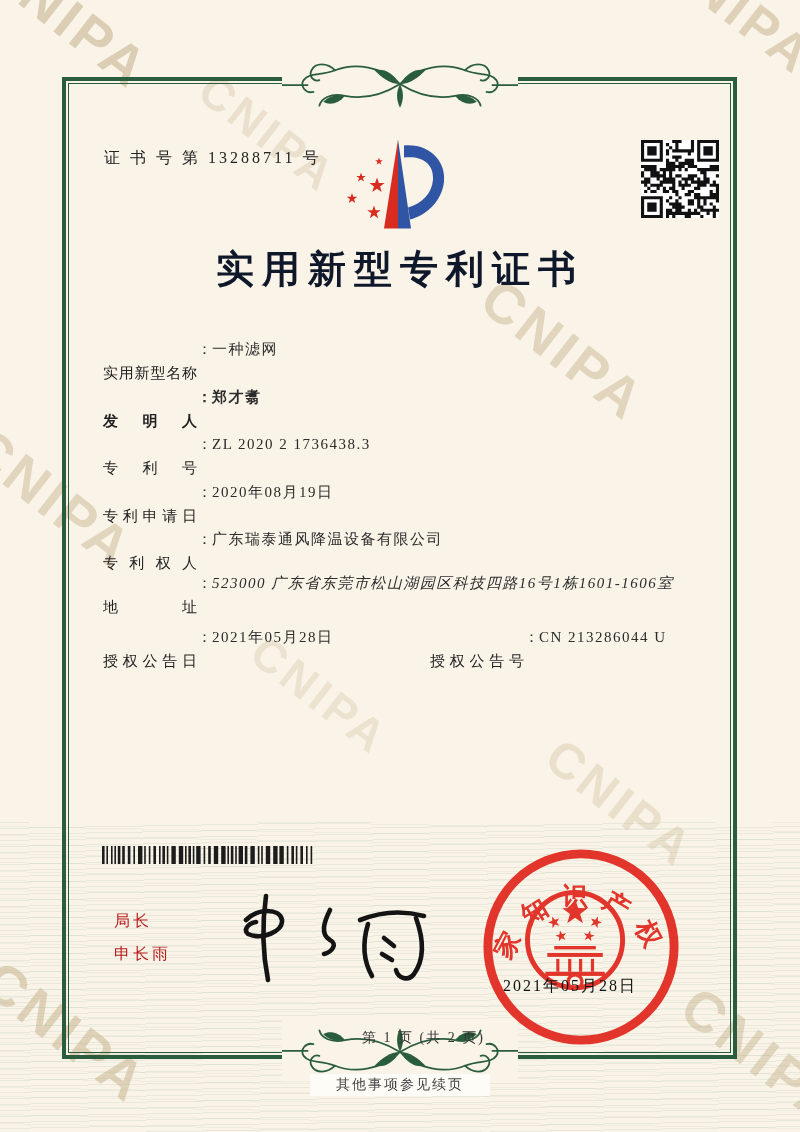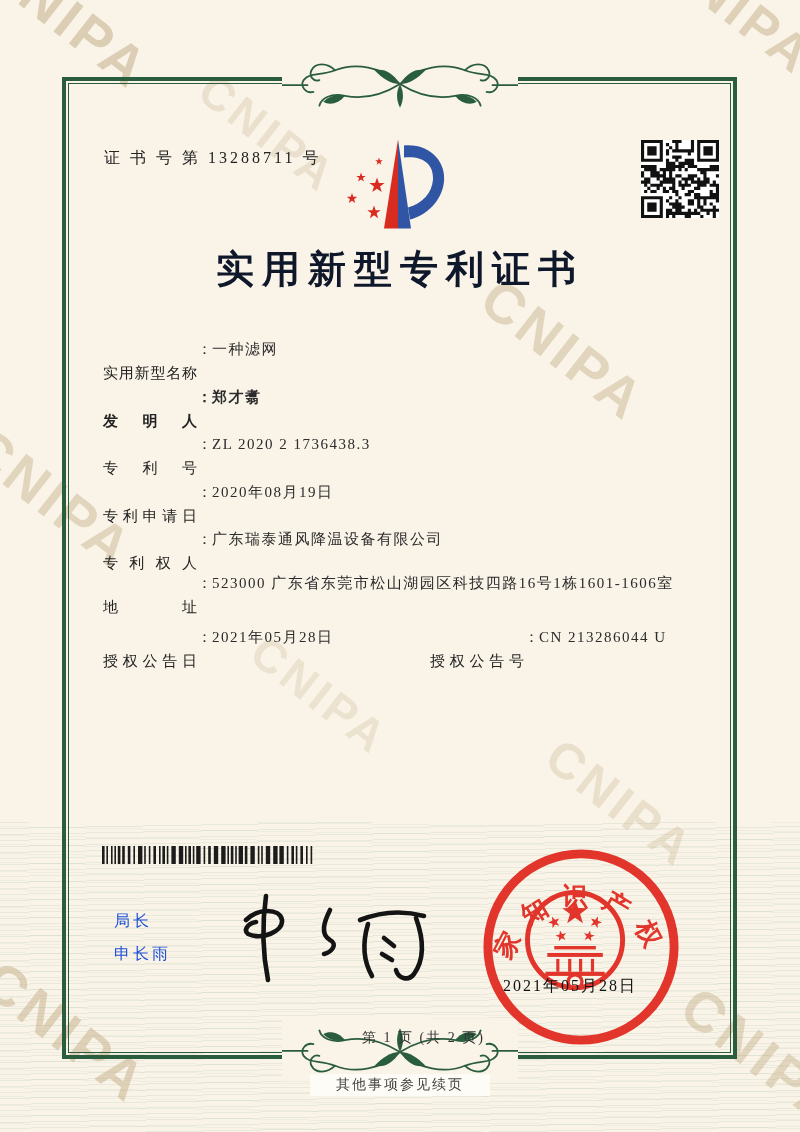--- a/index.html
+++ b/index.html
@@ -52,31 +52,31 @@
   .row-filing-date { top:480px; }
   .row-patentee    { top:527px; }
   .row-address     { top:571px; }
   .row-grant       { top:625px; width:600px; }
   .lbl {
     display:inline-block; width:94px; text-align:justify; text-align-last:justify;
     vertical-align:top; color:#222;margin-top:24px;
   }
   .colon { vertical-align:top; }
   .val { letter-spacing:1.5px; vertical-align:top; }
-  .val-wrap { display:inline-block; max-width:482px; letter-spacing:1.5px; vertical-align:top; }
+  .val-wrap { display:inline-block; max-width:482px; letter-spacing:1.5px; vertical-align:top;font-style:italic; }
   .grant-group2 { position:absolute; left:327px; top:0; }
   
   .body-text {
     position:absolute; left:103px; top:650px; width:598px; z-index:4;
     font-size:14.5px; line-height:25px; letter-spacing:.8px; text-align:justify; color:#262626;
   }
   .body-text p { text-indent:2em; }
   
   .barcode { position:absolute; left:102px; top:846px; width:214px; height:18px; z-index:4; }
-  .commissioner { position:absolute; left:114px; top:904px; z-index:4; font-size:16px; letter-spacing:3px; color:#1d4ed8; }
+  .commissioner { position:absolute; left:114px; top:904px; z-index:4; font-size:16px; letter-spacing:3px; color:#b91c1c; }
   .commissioner div { line-height:33px; }
   .signature { position:absolute; left:232px; top:890px; width:210px; height:95px; z-index:5; }
   .seal { position:absolute; left:477px; top:843px; width:208px; height:208px; z-index:4; opacity:.92; }
   .seal-date {
     position:absolute; left:490px; top:976px; width:160px; text-align:center; z-index:5;
     font-size:16px; letter-spacing:2px; color:#111;
   }
   
   .page-footer {
     position:absolute; left:0; top:1029px; width:800px; text-align:center;

